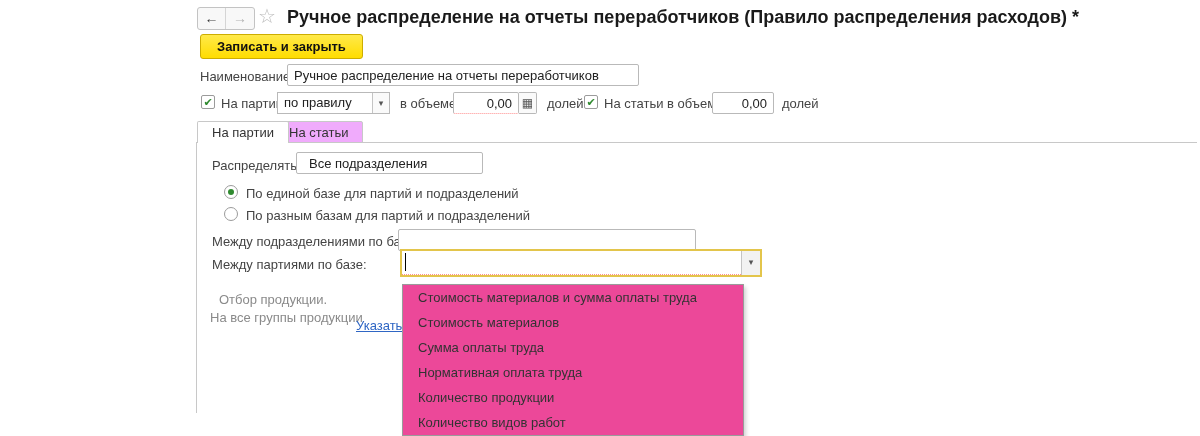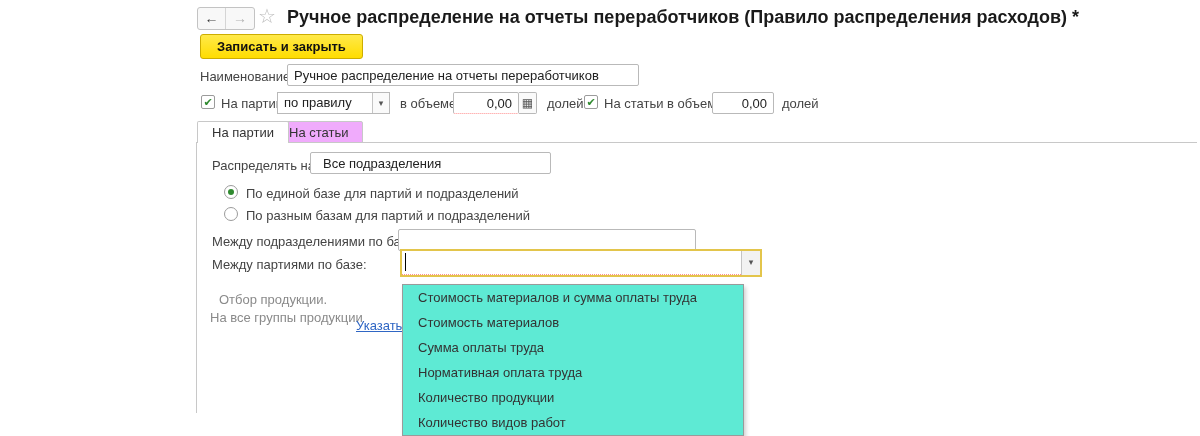--- a/index.html
+++ b/index.html
@@ -49,21 +49,21 @@
   .muted { color:#8A8A8A; }
   .link { position:absolute; color:#2F66C4; text-decoration:underline; cursor:pointer; white-space:nowrap; }
 
   
   .focus-combo { position:absolute; left:400px; top:249px; width:362px; height:28px; border:2px solid #E3C54B; background:#fff; display:flex; z-index:4; }
   .focus-combo .fin { flex:1; position:relative; border-bottom:1px dotted #FF8F8F; }
   .focus-combo .caret { position:absolute; left:3px; top:2px; width:1px; height:18px; background:#000; }
   .focus-combo .fbtn { width:19px; border-left:1px solid #C4C4C4; background:#F2F2F2; color:#555; font-size:9px; text-align:center; line-height:22px; cursor:pointer; }
 
   
-  .dropdown { position:absolute; left:402px; top:284px; width:342px; height:152px; background:#5eead4; border:1px solid #9A9A9A; box-shadow:2px 3px 4px rgba(0,0,0,0.18); z-index:5; overflow:hidden; }
+  .dropdown { position:absolute; left:402px; top:284px; width:342px; height:152px; background:#ec4899; border:1px solid #9A9A9A; box-shadow:2px 3px 4px rgba(0,0,0,0.18); z-index:5; overflow:hidden; }
   .dd-item { height:25px; line-height:25px; padding-left:15px; color:#333; white-space:nowrap; cursor:pointer; }
 </style>
 </head>
 <body>
 
 <div class="screen">
 
   <div class="nav-group">
     <button class="nav-btn back"><span>←</span></button>
     <button class="nav-btn fwd"><span>→</span></button>
@@ -92,21 +92,21 @@
   <div class="chk" style="left:584px; top:95px;"><span>✔</span></div>
   <div class="lbl" style="left:604px; top:96px;">На статьи в объеме</div>
   <input class="txt num" style="left: 712px; top: 92px; width: 62px;" value="0,00">
   <div class="lbl" style="left:782px; top:96px;">долей</div>
 
   <div class="tab active" style="left:197px;">На партии</div>
   <div class="tab inactive" style="left:274px;">На статьи</div>
   <div class="panel"></div>
 
   <div class="lbl" style="left:212px; top:158px; z-index:2;">Распределять на:</div>
-  <input class="txt" style="left: 310px; top: 152px; width: 241px; z-index: 2; padding-left: 12px;" value="Все подразделения">
+  <input class="txt" style="left: 296px; top: 152px; width: 187px; z-index: 2; padding-left: 12px;" value="Все подразделения">
 
   <div class="radio sel" style="left:224px; top:185px; z-index:2;">
       <span class="dot"></span>
     </div>
   <div class="lbl" style="left:246px; top:186px; z-index:2;">По единой базе для партий и подразделений</div>
 
   <div class="radio" style="left:224px; top:207px; z-index:2;"></div>
   <div class="lbl" style="left:246px; top:208px; z-index:2;">По разным базам для партий и подразделений</div>
 
   <div class="lbl" style="left:212px; top:234px; z-index:2;">Между подразделениями по базе:</div>

